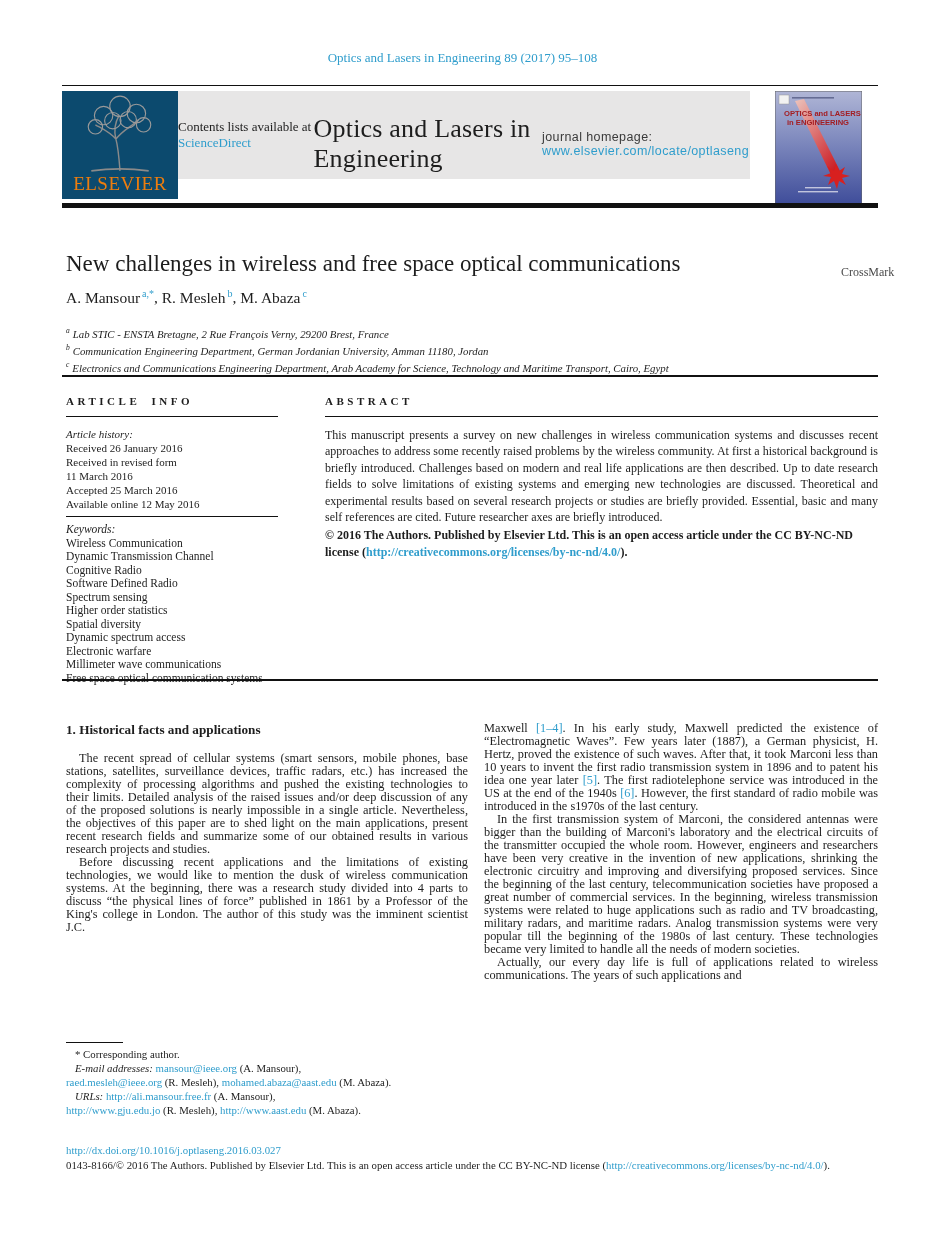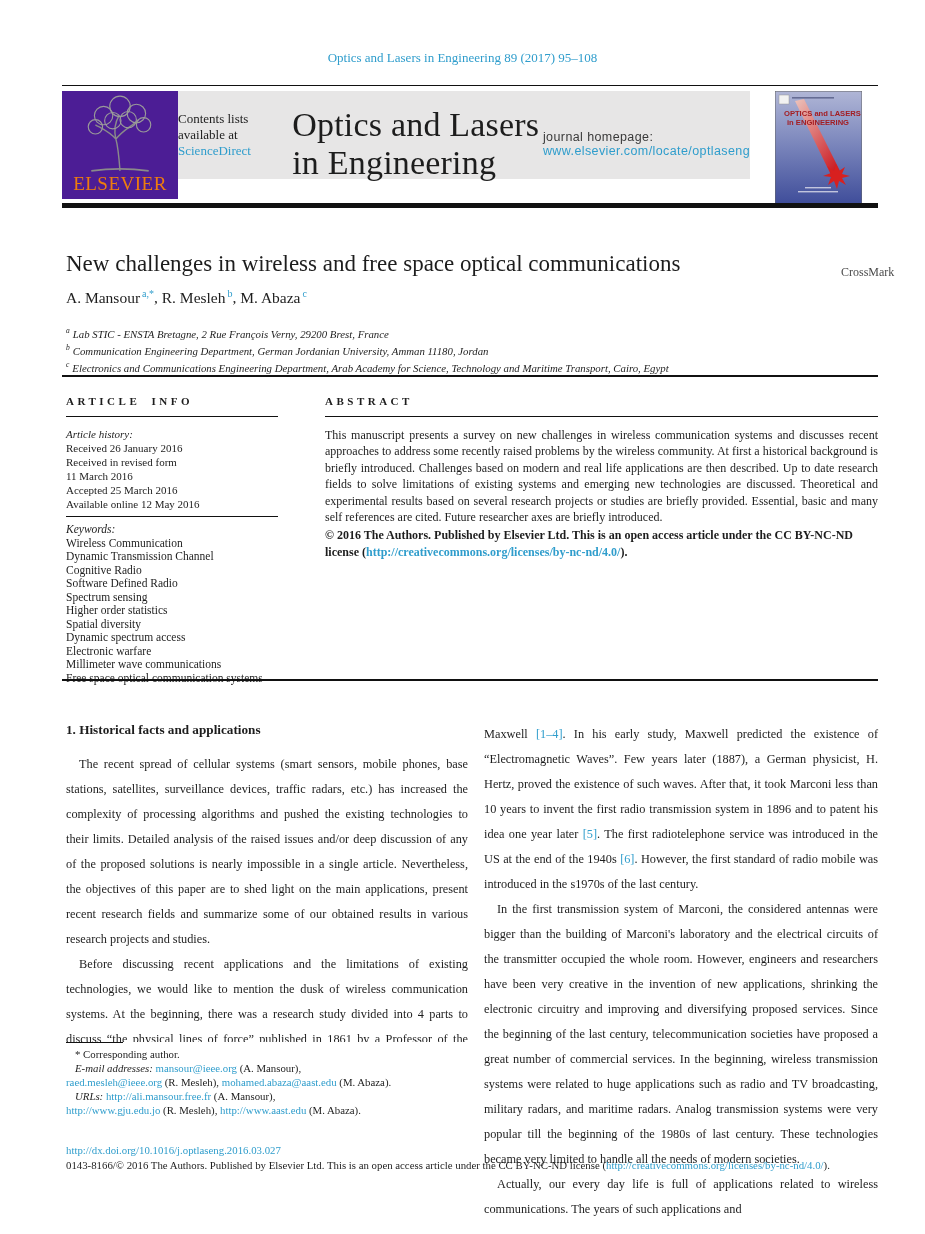--- a/index.html
+++ b/index.html
@@ -9,27 +9,27 @@
   .blue{color:#2f9dcc;}
   .it{font-style:italic;}
 
   
   .cite-line{position:absolute;top:50px;left:0;width:100%;text-align:center;
              font-size:13px;color:#2f9dcc;}
 
   
   .header{position:absolute;left:62px;top:85px;width:816px;border-top:1.5px solid #111;
           padding-top:5px;display:flex;align-items:flex-start;}
-  .logo-box{width:116px;height:108px;background:#4c1d95;position:relative;text-align:center;}
+  .logo-box{width:116px;height:108px;background:#0c4a6e;position:relative;text-align:center;}
   .logo-box svg{display:block;margin:2px auto 0 auto;}
   .elsevier-word{font-size:19px;color:#ee7d0d;letter-spacing:.5px;margin-top:-2px;}
   .header-center{flex:1;height:88px;background:#e7e6e6;margin-right:25px;
                  display:flex;flex-direction:row;align-items:center;justify-content:center;}
   .contents-line{font-size:13px;}
-  .journal-title{font-size:34px;margin-top:18px;letter-spacing:.2px;}
+  .journal-title{font-size:26px;margin-top:18px;letter-spacing:.2px;}
   .homepage-line{font-family:"Liberation Sans",sans-serif;font-size:12.5px;color:#3a3a3a;
                  margin-top:18px;letter-spacing:.4px;}
   .cover{width:103px;height:113px;position:relative;flex:0 0 auto;}
   .thick-bar{position:absolute;left:62px;top:203px;width:816px;height:5px;background:#111;}
 
   
   .art-title{position:absolute;left:66px;top:250px;width:710px;font-size:23px;line-height:28px;}
   .crossmark{position:absolute;left:792px;top:251px;width:90px;height:42px;display:flex;align-items:center;gap:4px;}
   .crossmark-label{font-size:12px;color:#4a4a4a;margin-left:45px;}
   .authors{position:absolute;left:66px;top:288px;font-size:15.5px;}
@@ -47,21 +47,21 @@
   .thin-rule{border:0;border-top:1px solid #111;margin:5px 0 6px 0;}
   .history{font-size:11px;line-height:14px;}
   .keywords{font-size:11.5px;line-height:13.5px;}
   .abstract-text{font-size:12px;line-height:16.4px;text-align:justify;margin:0;}
   .copyright{font-size:12px;line-height:16.4px;text-align:left;margin-top:2px;font-weight:bold;}
 
   
   .body-left{position:absolute;left:66px;top:722px;width:402px;}
   .body-right{position:absolute;left:484px;top:722px;width:394px;}
   .sec-head{font-size:13.2px;font-weight:bold;margin:0 0 14px 0;}
-  .bodyp{font-size:12.3px;line-height:25px;text-align:justify;margin:0;}
+  .bodyp{font-size:12.3px;line-height:13px;text-align:justify;margin:0;}
   .bodyp.ind{text-indent:13px;}
   .cite-ref{color:#2f9dcc;}
 
   
   .footnote{position:absolute;left:66px;top:1042px;width:402px;font-size:10.8px;line-height:13.9px;background:#fff;}
   .fn-rule{width:57px;border:0;border-top:1px solid #111;margin:0 0 5px 0;}
   .fn-ind{text-indent:9px;}
   .footer{position:absolute;left:66px;top:1143px;width:816px;font-size:10.8px;line-height:15px;}
 </style>
 </head>

